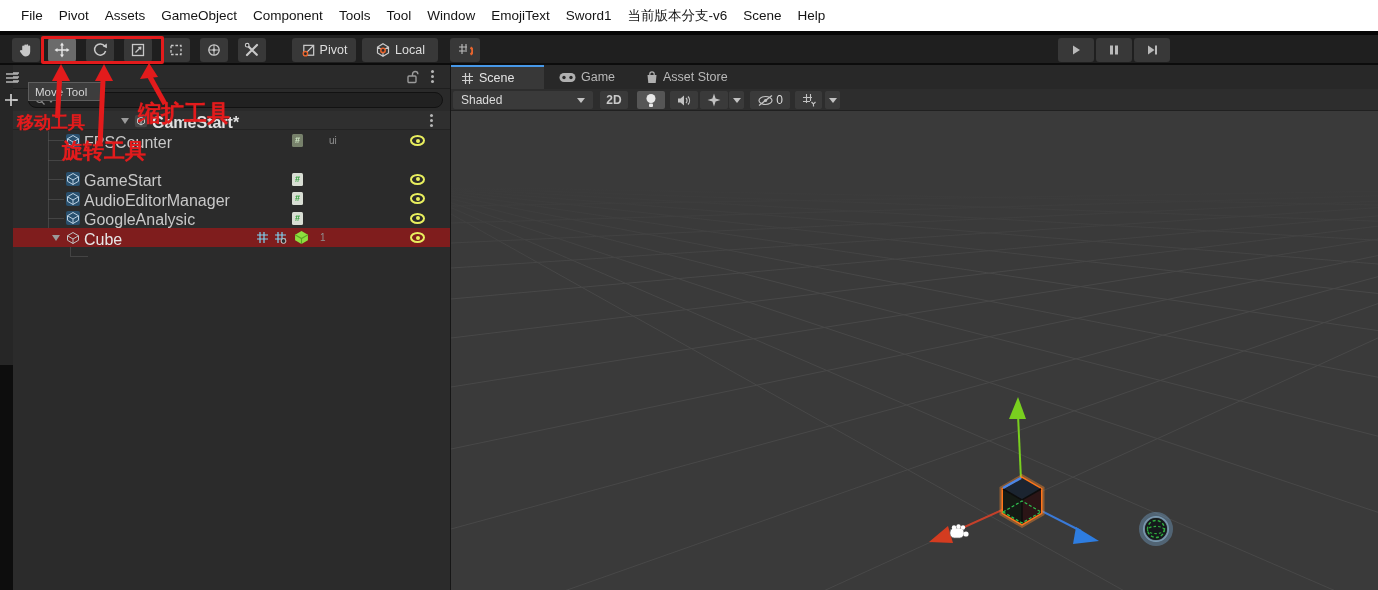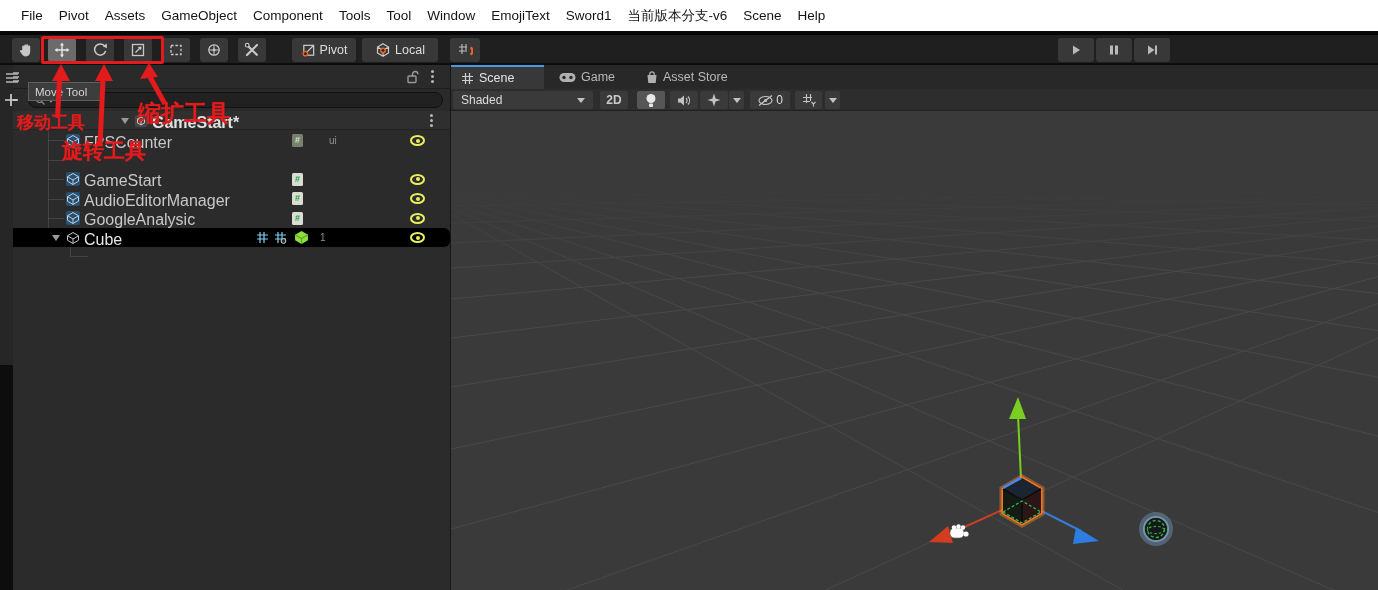--- a/index.html
+++ b/index.html
@@ -29,21 +29,21 @@
   
   .hierarchy{position:absolute;left:0;top:65px;width:451px;height:525px;background:#2b2b2b;
     border-right:1px solid #161616;box-sizing:border-box;}
   .h-tabbar{position:absolute;left:0;top:0;width:100%;height:24px;background:#2a2a2a;border-bottom:1px solid #1e1e1e;box-sizing:border-box;}
   .h-searchrow{position:absolute;left:0;top:24px;width:100%;height:22px;background:#2a2a2a;}
   .h-search{position:absolute;left:28px;top:3px;right:7px;height:16px;background:#212121;
     border:1px solid #121212;border-radius:9px;box-sizing:border-box;}
   .h-scenehdr{position:absolute;left:0;top:46px;width:100%;height:19px;background:#2f2f2f;
     border-bottom:1px solid #232323;box-sizing:border-box;}
   .hrow{position:absolute;left:0;width:100%;height:19px;}
-  .hrow.sel{background:#000000;border-radius:6px;}
+  .hrow.sel{background:#7f1d1d;}
   .hname{position:absolute;top:2.5px;font-size:16px;color:#c8c8c8;white-space:nowrap;}
   .htag{position:absolute;top:4px;font-size:10px;color:#909090;}
   .treeline{position:absolute;background:#5a5a5a;opacity:.55;}
   .eye{position:absolute;left:410px;top:4px;width:15px;height:11px;border:2px solid #e9ef5e;
     border-radius:50%;box-sizing:border-box;}
   .eye i{position:absolute;left:3.5px;top:1.5px;width:4px;height:4px;border-radius:50%;background:#e9ef5e;}
   .fold{position:absolute;width:0;height:0;border-left:4.5px solid transparent;border-right:4.5px solid transparent;
     border-top:6px solid #9a9a9a;}
   .scripticon{position:absolute;left:292px;top:3px;width:11px;height:13px;background:#d9ded4;border-radius:1.5px;
     font-size:9px;font-weight:bold;color:#2e9e38;text-align:center;line-height:13px;}

